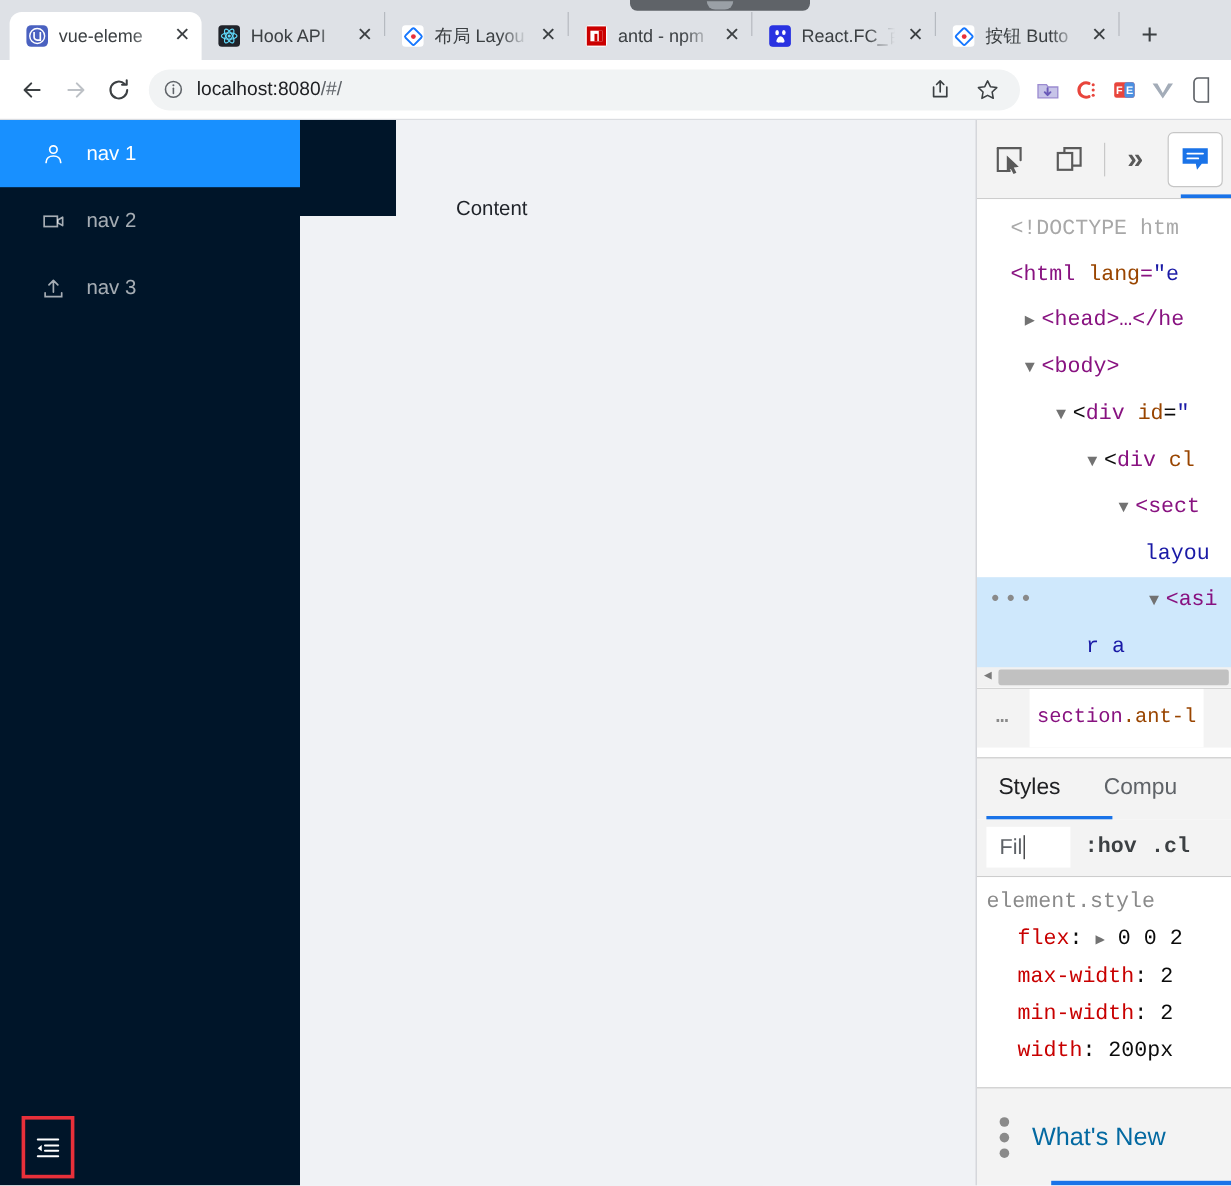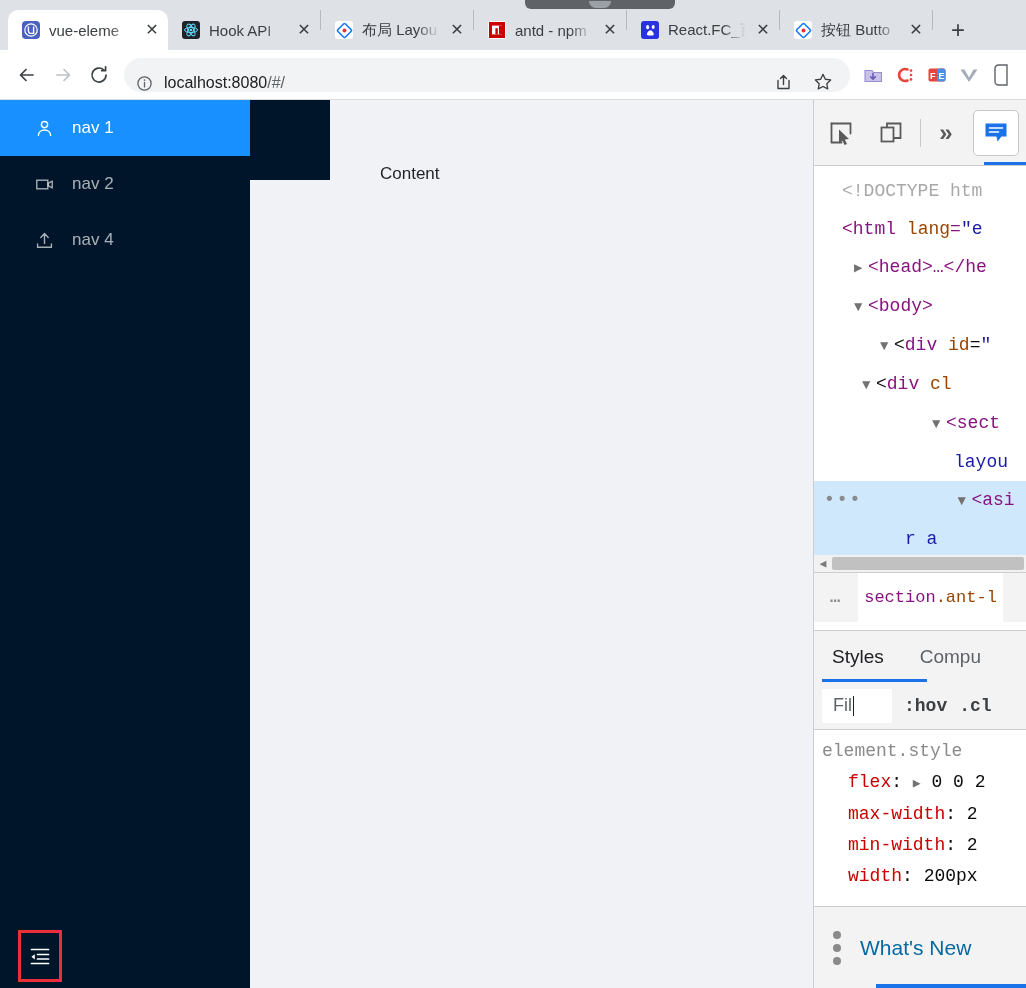--- a/index.html
+++ b/index.html
@@ -93,21 +93,21 @@
   }
   .nav-btn {
     width: 34px; height: 34px; flex: 0 0 34px;
     display: flex; align-items: center; justify-content: center;
     color: #3c4043;
   }
   .nav-btn.dim { color: #bdc1c6; }
   .omnibox {
     flex: 1 1 auto; height: 34px;
     background: #f1f3f4; border-radius: 17px;
-    display: flex; align-items: flex-end; gap: 10px;
+    display: flex; align-items: center; gap: 10px;
     padding: 0 12px; margin: 0 6px;
     min-width: 0;
   }
   .omni-info { flex: 0 0 18px; color:#5f6368; display:flex; align-items:center; }
   .omni-url {
     flex: 1 1 auto; font-size: 16px; color:#202124; white-space: nowrap; overflow: hidden;
   }
   .omni-url .dim { color:#5f6368; }
   .omni-action { flex: 0 0 30px; display:flex; align-items:center; justify-content:center; color:#3c4043;}
   .ext-icon {
@@ -473,21 +473,21 @@
           <span>nav 2</span>
         </div>
 
         <div class="menu-item">
           <span class="menu-icon">
             <svg width="19" height="19" viewBox="0 0 19 19">
                 <path d="M9.5 12.4V2.8M5.8 6.4 9.5 2.6l3.7 3.8" fill="none" stroke="currentColor" stroke-width="1.4" stroke-linecap="round" stroke-linejoin="round"></path>
                 <path d="M2.6 13v3.2h13.8V13" fill="none" stroke="currentColor" stroke-width="1.4" stroke-linecap="round"></path>
               </svg>
           </span>
-          <span>nav 4</span>
+          <span>nav 3</span>
         </div>
       </div>
 
       <div class="collapse-btn">
         <svg width="22" height="22" viewBox="0 0 22 22">
           <path d="M2.5 4.5h17M8.5 9.5h11M8.5 14h11M2.5 18.5h17" fill="none" stroke="#ffffff" stroke-width="1.7" stroke-linecap="round"></path>
           <path d="M5.8 9.2 2.4 11.8l3.4 2.6z" fill="#ffffff"></path>
         </svg>
       </div>
     </div>
@@ -534,21 +534,21 @@
       </div>
       <div class="dom-line" style="padding-left:40px">
         <span class="tri">▶</span><span class="tw">&lt;head&gt;…&lt;/he</span>
       </div>
       <div class="dom-line" style="padding-left:40px">
         <span class="tri">▼</span><span class="tw">&lt;body&gt;</span>
       </div>
       <div class="dom-line" style="padding-left:66px">
         <span class="tri">▼</span><span>&lt;<span class="tw">div</span> <span class="aw">id</span>=<span class="av">"</span></span>
       </div>
-      <div class="dom-line" style="padding-left:48px">
+      <div class="dom-line" style="padding-left:92px">
         <span class="tri">▼</span><span>&lt;<span class="tw">div</span> <span class="aw">cl</span></span>
       </div>
       <div class="dom-line" style="padding-left:118px">
         <span class="tri">▼</span><span class="tw">&lt;sect</span>
       </div>
       <div class="dom-line" style="padding-left:140px">
         <span class="av">layou</span>
       </div>
       <div class="dom-line selected" style="padding-left:10px">
         <span class="dots-badge">•••</span><span style="display:inline-block;width:95px"></span><span class="tri">▼</span><span class="tw">&lt;asi</span>

